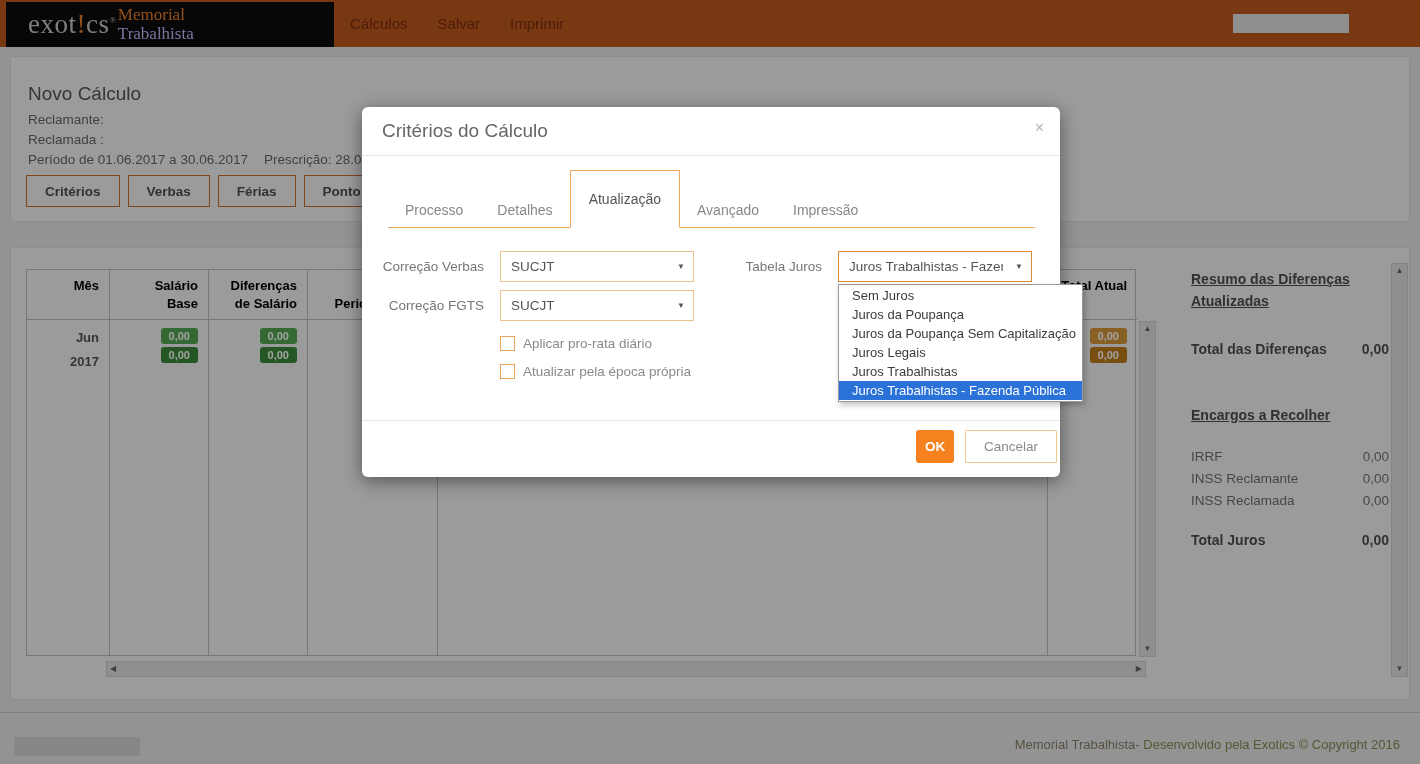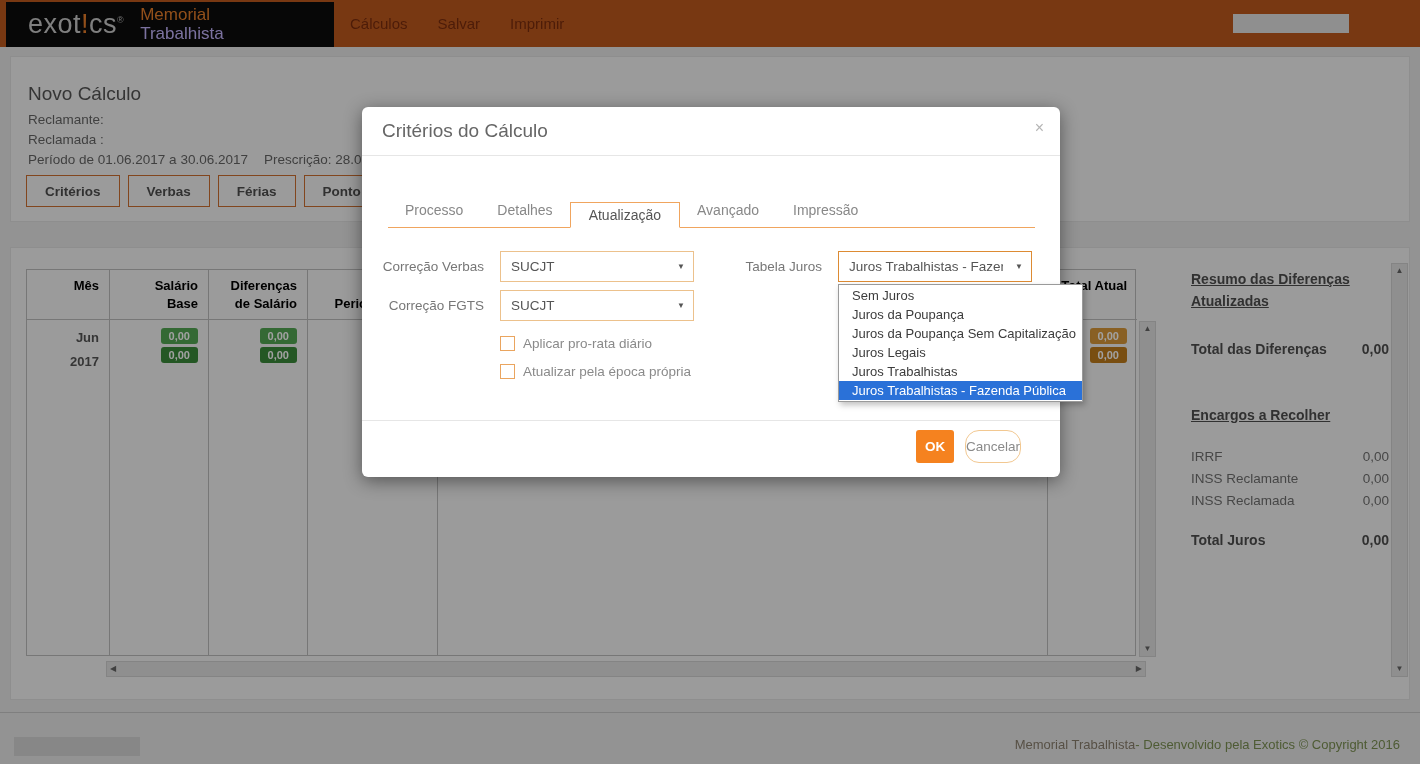--- a/index.html
+++ b/index.html
@@ -2,21 +2,21 @@
 <html><head>
 <meta charset="utf-8">
 <style>
   * { margin:0; padding:0; box-sizing:border-box; }
   html,body { width:1420px; height:764px; overflow:hidden; }
   body { font-family:"Liberation Sans", sans-serif; background:#e9e9e9; position:relative; }
 
   
   .app-header { position:absolute; left:0; top:0; width:1420px; height:47px; background:#bf5a1e; }
   .logo-box { position:absolute; left:6px; top:2px; width:328px; height:45px; background:#0c0c0c;
-              display:flex; align-items:center; padding-left:22px; gap:16px; }
+              display:flex; align-items:center; padding-left:22px; gap:1px;font-family:Liberation Serif, serif; }
   .brand { font-size:27px; color:#c9c9c9; letter-spacing:0.5px; white-space:nowrap; }
   .brand .bang { color:#e87e2a; }
   .brand sup { font-size:9px; color:#b5b5b5; }
   .product { line-height:1.08; font-size:17px; }
   .product .l1 { color:#e87e2a; }
   .product .l2 { color:#c4b5fd; }
   .main-nav { position:absolute; left:350px; top:0; height:47px; display:flex; align-items:center; gap:30px; }
   .nav-item { color:#7b2d0e; font-size:15px; cursor:pointer; }
   .search-input { position:absolute; right:71px; top:14px; width:116px; height:19px;
                   background:#e2e2e2; border:none; outline:none; padding:0 5px; font-size:12px; }
@@ -80,21 +80,21 @@
   .modal { position:absolute; left:362px; top:107px; width:698px; height:370px; background:#fff;
            border-radius:6px; box-shadow:0 4px 18px rgba(0,0,0,0.45); z-index:110; }
   .modal-header { position:absolute; left:0; top:0; width:100%; height:49px; border-bottom:1px solid #e6e6e6; }
   .modal-title { position:absolute; left:20px; top:13px; font-size:19px; color:#666; }
   .modal-close { position:absolute; right:16px; top:12px; color:#b5b5b5; font-size:16px; cursor:pointer; }
 
   .tabs { position:absolute; left:26px; right:25px; top:81px; height:40px; border-bottom:1px solid #f0a55e;
           display:flex; align-items:flex-end; }
   .tab { padding:9px 17px; font-size:14px; color:#888; cursor:pointer; background:transparent; }
   .tab.active { border:1px solid #f0a55e; border-bottom:1px solid #fff; margin-bottom:-1px;
-                background:#fff; padding:4px 18px; color:#555; }
+                background:#fff; padding:20px 18px; color:#555; }
 
   .form-label { position:absolute; font-size:13.5px; color:#777; text-align:right; }
   .lbl-cv { left:16px; top:152px; width:106px; }
   .lbl-fgts { left:16px; top:191px; width:106px; }
   .lbl-juros { left:366px; top:152px; width:94px; }
   .sel { position:absolute; width:194px; height:31px; border:1px solid #ecc18c; background:#fff; cursor:pointer; }
   .sel .val { position:absolute; left:10px; top:7px; font-size:13.5px; color:#555;
               white-space:nowrap; overflow:hidden; max-width:154px; }
   .sel .caret { position:absolute; right:8px; top:10px; font-size:8px; color:#555; }
   .sel-verbas { left:138px; top:144px; }
@@ -103,22 +103,22 @@
 
   .cb-row { position:absolute; left:138px; display:flex; align-items:center; gap:8px; }
   .cb1 { top:229px; } .cb2 { top:257px; }
   .cb-box { width:15px; height:15px; border:1px solid #eaa55f; background:#fff; cursor:pointer; }
   .cb-label { font-size:13.5px; color:#8a8a8a; }
 
   .modal-footer { position:absolute; left:0; top:313px; width:100%; height:57px; border-top:1px solid #e6e6e6; }
   .ok-btn { position:absolute; left:554px; top:9px; width:38px; height:33px; background:#f5821f; color:#fff;
             font-weight:bold; font-size:13.5px; border:none; border-radius:3px; cursor:pointer;
             font-family:"Liberation Sans",sans-serif; }
-  .cancel-btn { position:absolute; left:603px; top:9px; width:56px; height:33px; background:#fff;
-                border:1px solid #f2c891; color:#8a8a8a; font-size:13.5px; border-radius:14px; cursor:pointer;
+  .cancel-btn { position:absolute; left:603px; top:9px; width:92px; height:33px; background:#fff;
+                border:1px solid #f2c891; color:#8a8a8a; font-size:13.5px; border-radius:1px; cursor:pointer;
                 font-family:"Liberation Sans",sans-serif; }
 
   
   .dd { position:absolute; left:838px; top:284px; width:245px; background:#fff; border:1px solid #9a9a9a;
         z-index:120; box-shadow:2px 3px 6px rgba(0,0,0,0.25); padding:1px 0; }
   .dd-opt { font-size:13px; color:#3c3c3c; padding:0 13px; height:19px; line-height:19px;
             white-space:nowrap; cursor:pointer; }
   .dd-opt.selected { background:#2a71d8; color:#fff; }
 </style>
 </head>

